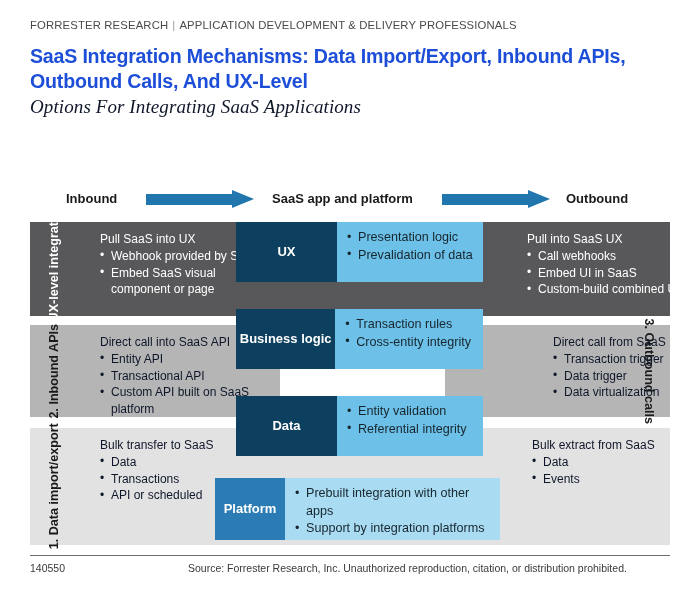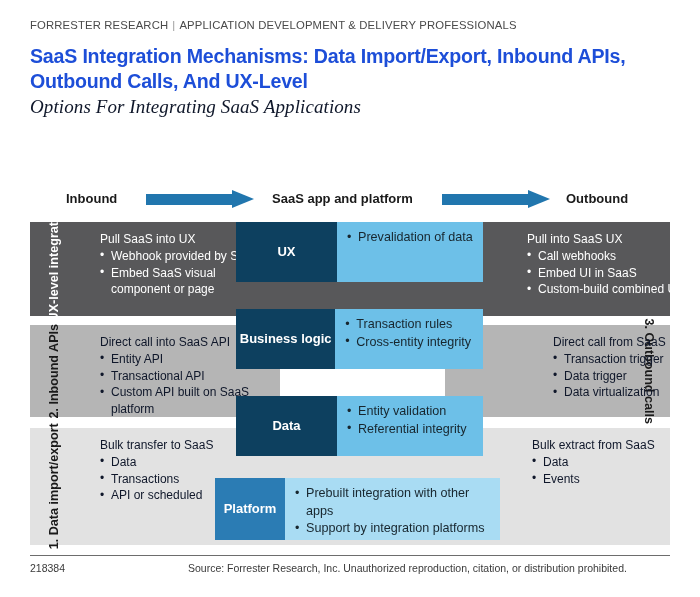--- a/index.html
+++ b/index.html
@@ -244,20 +244,21 @@
       </ul>
     </div>
   </div>
 
   <div id="gap-notch"></div>
 
   <div class="layer" id="layer-ux">
     <div class="name">UX</div>
     <div class="body">
       <ul>
+        <li>Presentation logic</li>
         <li>Prevalidation of data</li>
       </ul>
     </div>
   </div>
 
   <div class="layer" id="layer-bl">
     <div class="name">Business logic</div>
     <div class="body">
       <ul>
         <li>Transaction rules</li>
@@ -280,16 +281,16 @@
     <div class="name">Platform</div>
     <div class="body">
       <ul>
         <li>Prebuilt integration with other apps</li>
         <li>Support by integration platforms</li>
       </ul>
     </div>
   </div>
 
   <div id="rule"></div>
-  <div id="fig-id">218384</div>
+  <div id="fig-id">140550</div>
   <div id="source">Source: Forrester Research, Inc. Unauthorized reproduction, citation, or distribution prohibited.</div>
 
 </div>
 
 </body></html>

